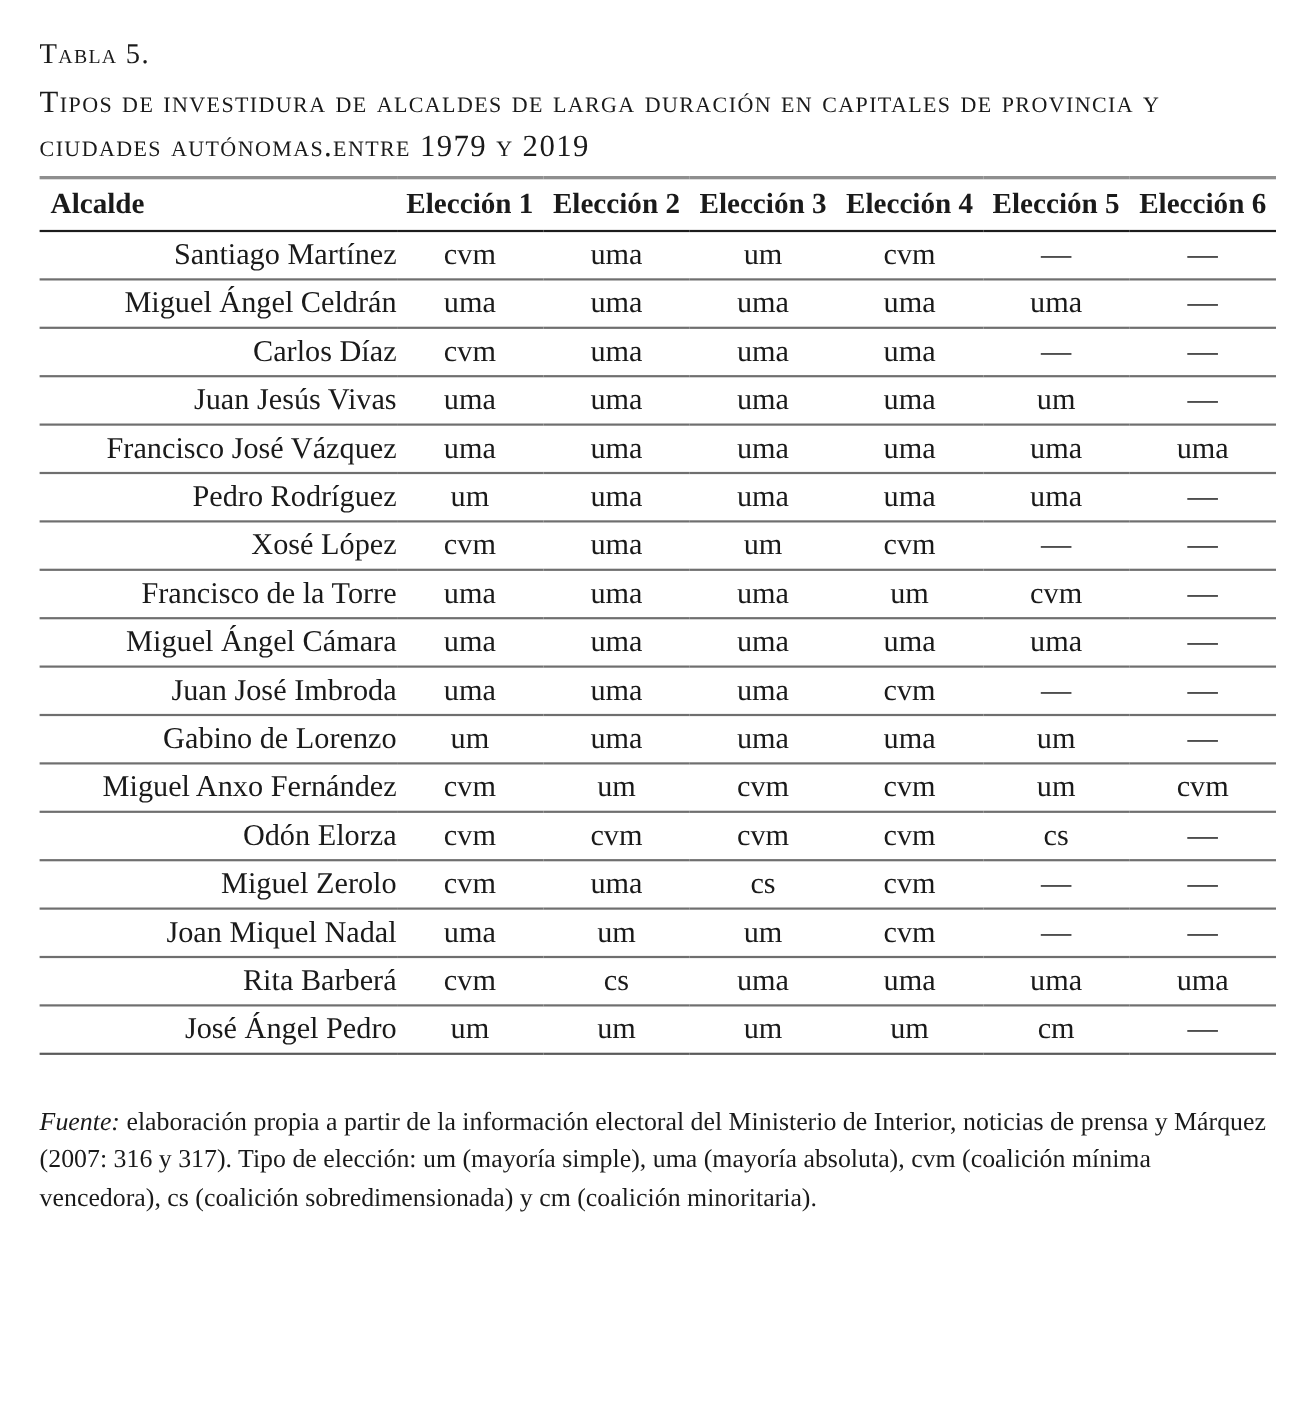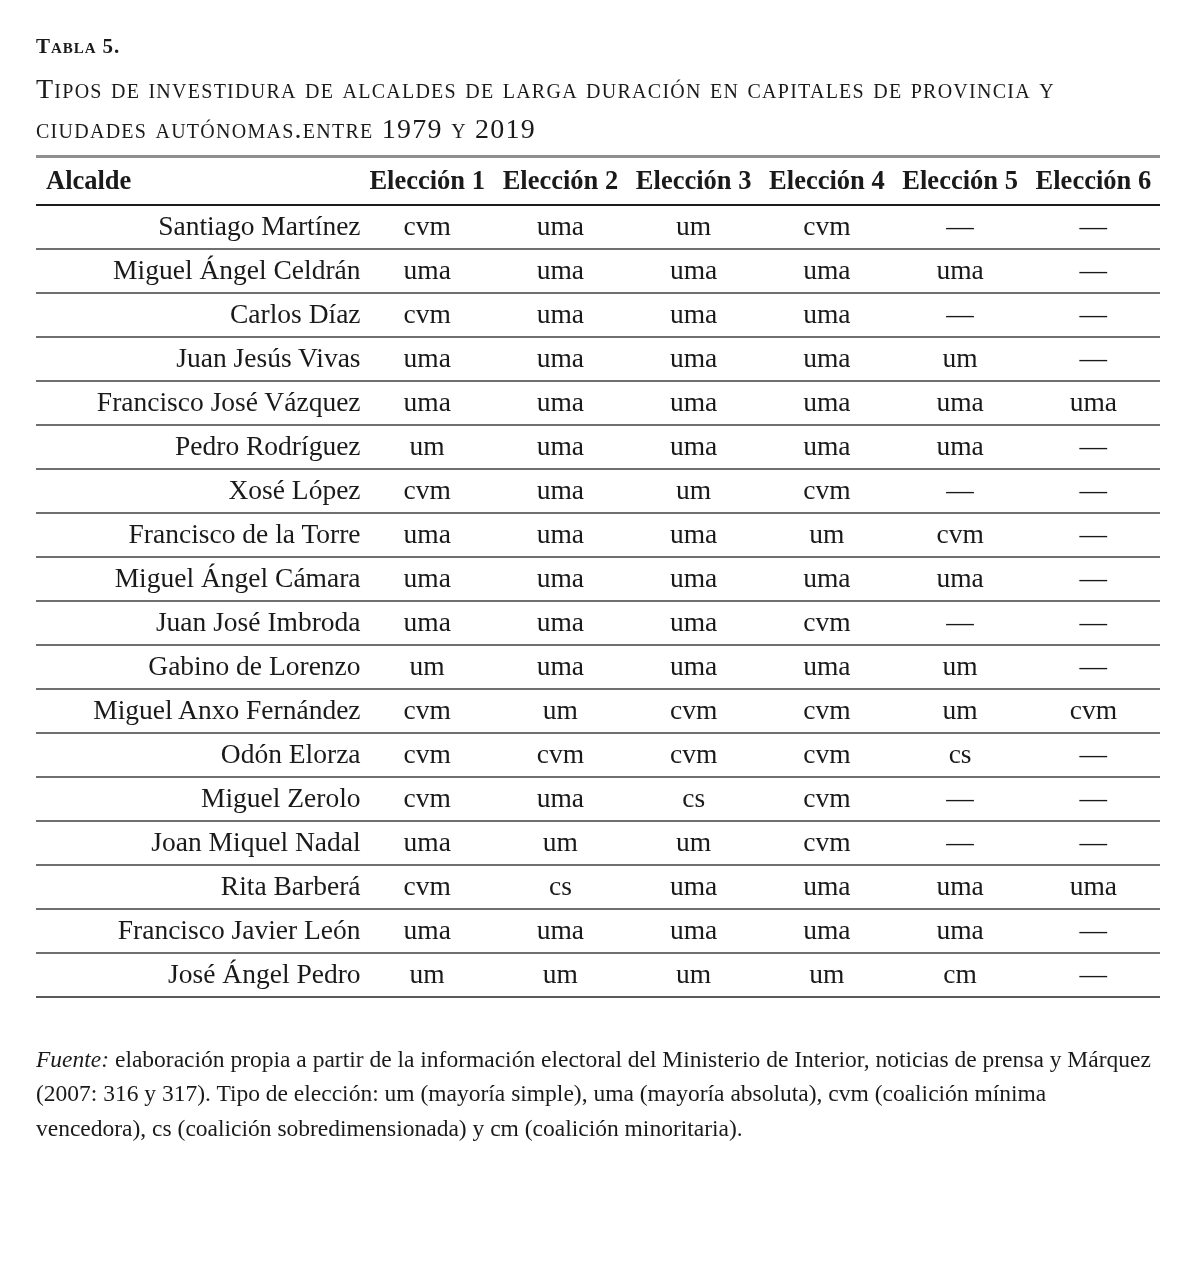--- a/index.html
+++ b/index.html
@@ -9,26 +9,26 @@
     font-family: "Liberation Serif", "DejaVu Serif", serif;
     color: #1a1a1a;
   }
   .page {
     width: 1196px;
     height: 1280px;
     padding: 30px 36px 0 36px;
     background: #ffffff;
   }
   .table-label {
-    font-size: 21px;
+    font-size: 26px;
     font-variant: small-caps;
     letter-spacing: 0.045em;
     line-height: 1.0;
     margin-top: 6px;
-    font-weight: bold;
+    font-weight: normal;
   }
   .table-caption {
     font-size: 28px;
     font-variant: small-caps;
     letter-spacing: 0.045em;
     line-height: 1.42;
     margin-top: 12px;
     max-width: 1124px;
     font-weight: normal;
   }
@@ -248,29 +248,20 @@
         <tr>
           <td class="col-name">Rita Barberá</td>
           <td>cvm</td>
           <td>cs</td>
           <td>uma</td>
           <td>uma</td>
           <td>uma</td>
           <td>uma</td>
         </tr>
         <tr>
-          <td class="col-name">Francisco Javier León</td>
-          <td>uma</td>
-          <td>uma</td>
-          <td>uma</td>
-          <td>uma</td>
-          <td>uma</td>
-          <td>—</td>
-        </tr>
-        <tr>
           <td class="col-name">José Ángel Pedro</td>
           <td>um</td>
           <td>um</td>
           <td>um</td>
           <td>um</td>
           <td>cm</td>
           <td>—</td>
         </tr>
       </tbody>
   </table>

